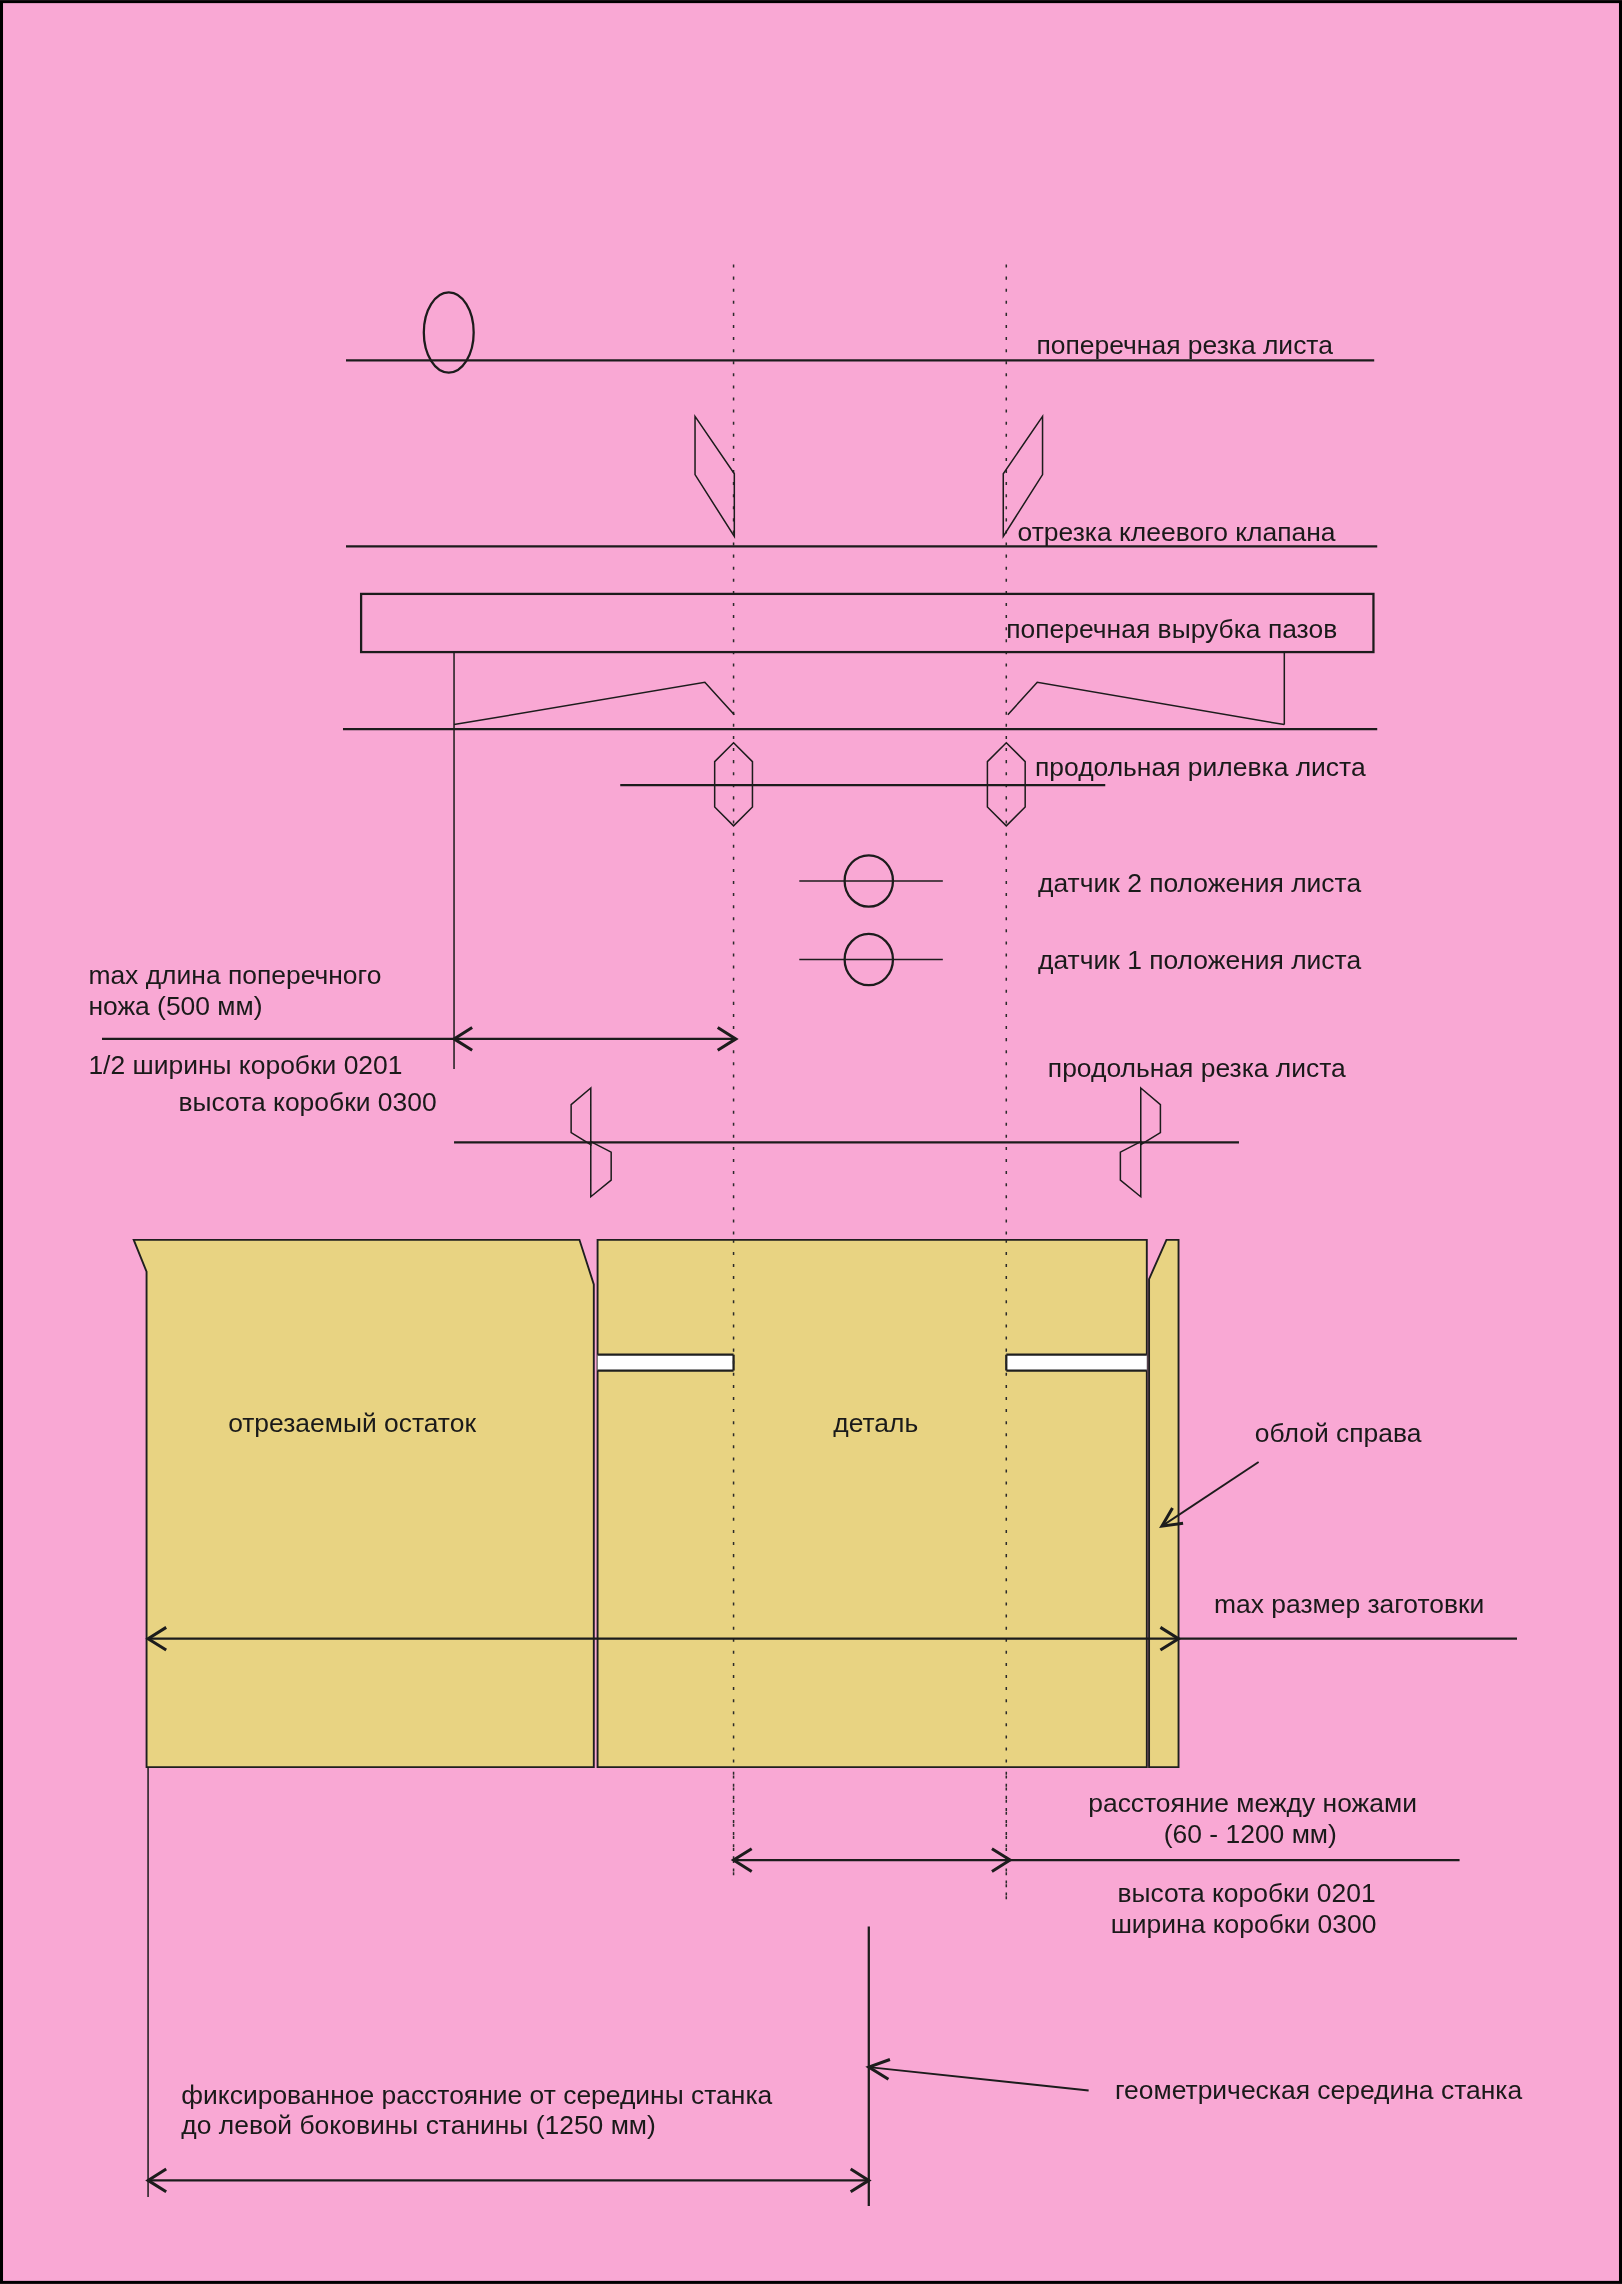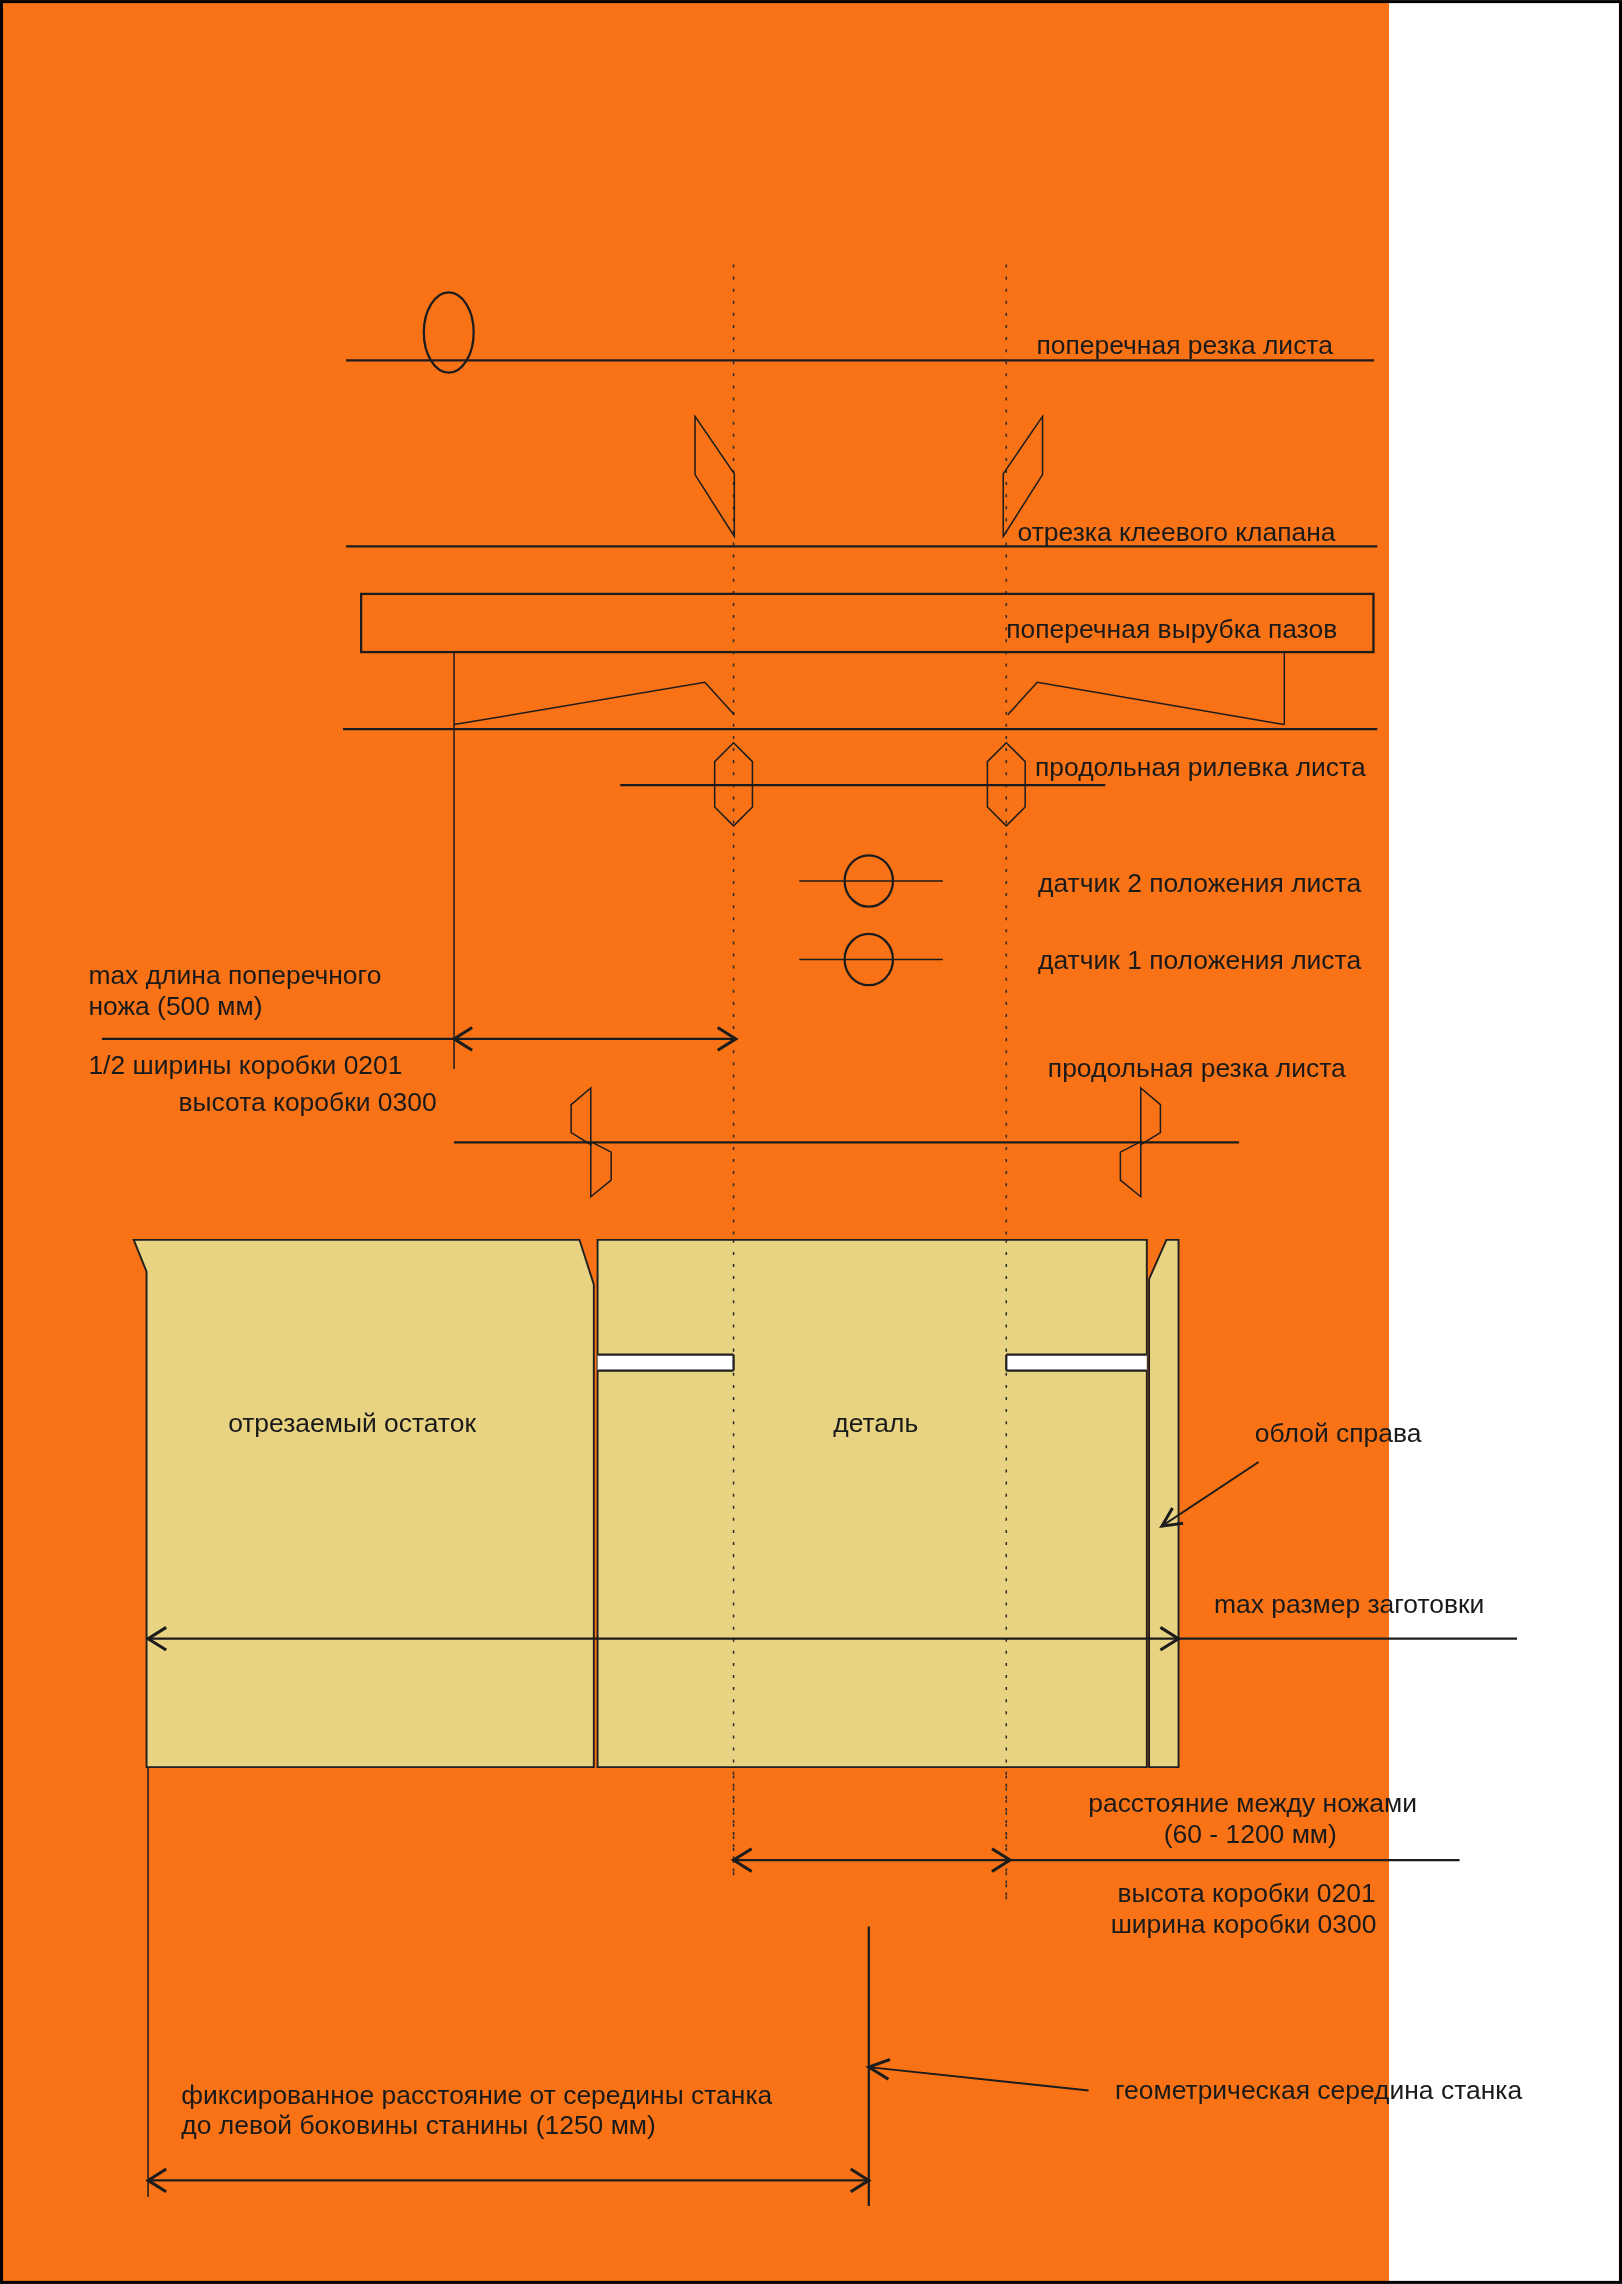--- a/index.html
+++ b/index.html
@@ -1,19 +1,19 @@
 <!DOCTYPE html>
 <html style="font-size:12px"><head>
 <meta charset="utf-8">
 <style>
   html,body{margin:0;padding:0;background:#ffffff;}
   .page{
     position:relative;
-    width:1389px;height:2284px;
-    background:#f97316;
+    width:1622px;height:2284px;
+    background:#f9a8d4;
     font-family:"Liberation Sans", sans-serif;
   }
   svg{display:block;}
   text{
     font-family:"Liberation Sans", sans-serif;
     font-size:35px;
     fill:#1a1a1a;
   }
 </style>
 </head>

